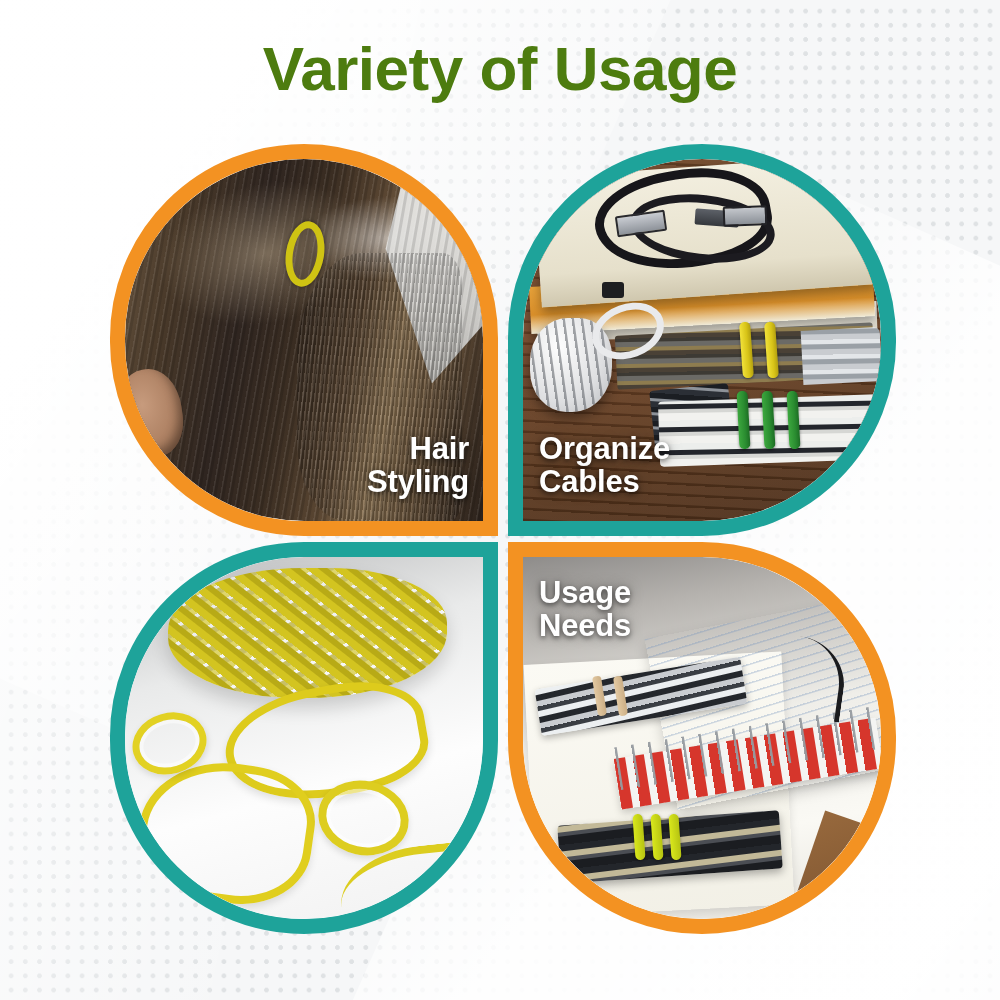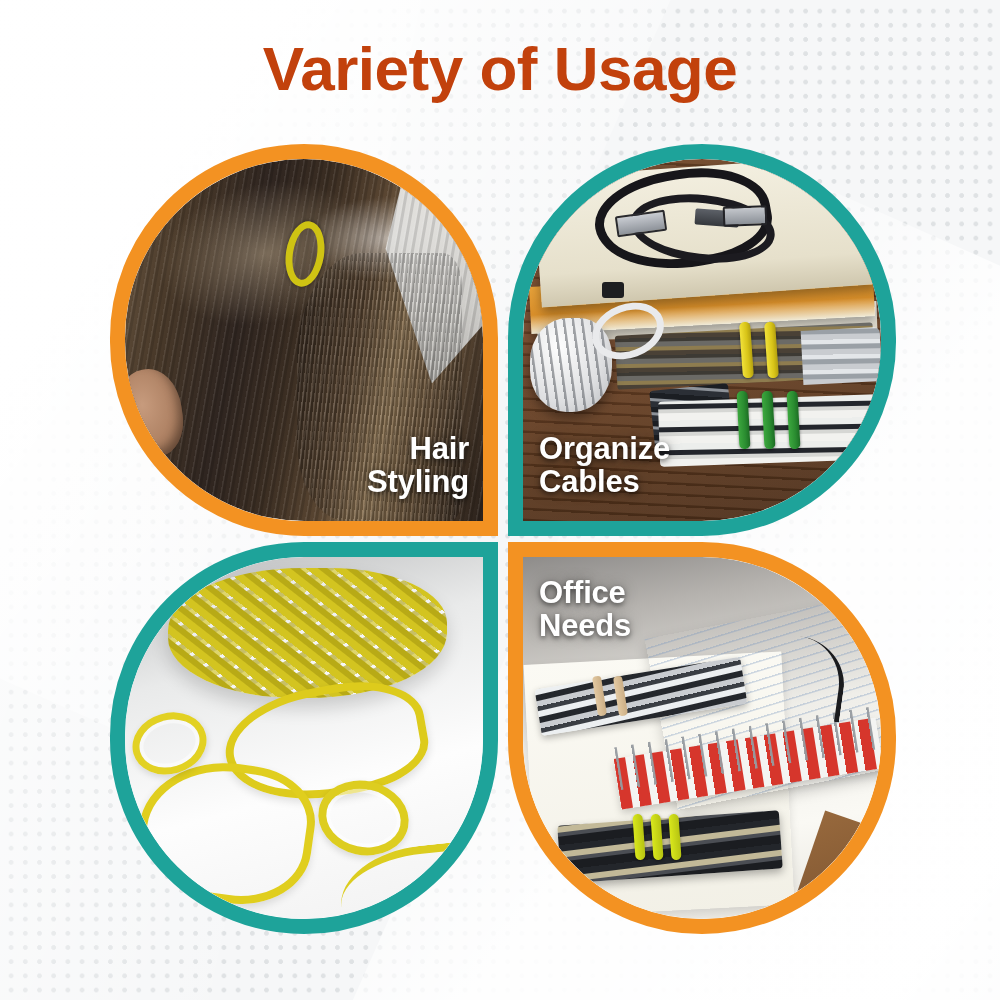--- a/index.html
+++ b/index.html
@@ -70,21 +70,21 @@
 
   
   .title {
     position: absolute;
     left: 0; right: 0;
     top: 36px;
     text-align: center;
     font-size: 62px;
     font-weight: 700;
     letter-spacing: -0.5px;
-    color: #c2410c;
+    color: #4d7c0f;
     line-height: 1.05;
     z-index: 6;
   }
 
   
   .petals {
     position: absolute;
     left: 110px;
     top: 144px;
     width: 786px;
@@ -594,18 +594,18 @@
         <div class="off-rings"></div>
         <div class="off-cord"></div>
         <div class="off-pen-top"></div>
         <div class="off-band-tan-a"></div>
         <div class="off-band-tan-b"></div>
         <div class="off-pens-bottom"></div>
         <div class="off-band-y-a"></div>
         <div class="off-band-y-b"></div>
         <div class="off-band-y-c"></div>
       </div>
-      <div class="caption">Office
+      <div class="caption">Usage
 Needs</div>
     </div>
 
   </div>
 </div>
 
 </body></html>

